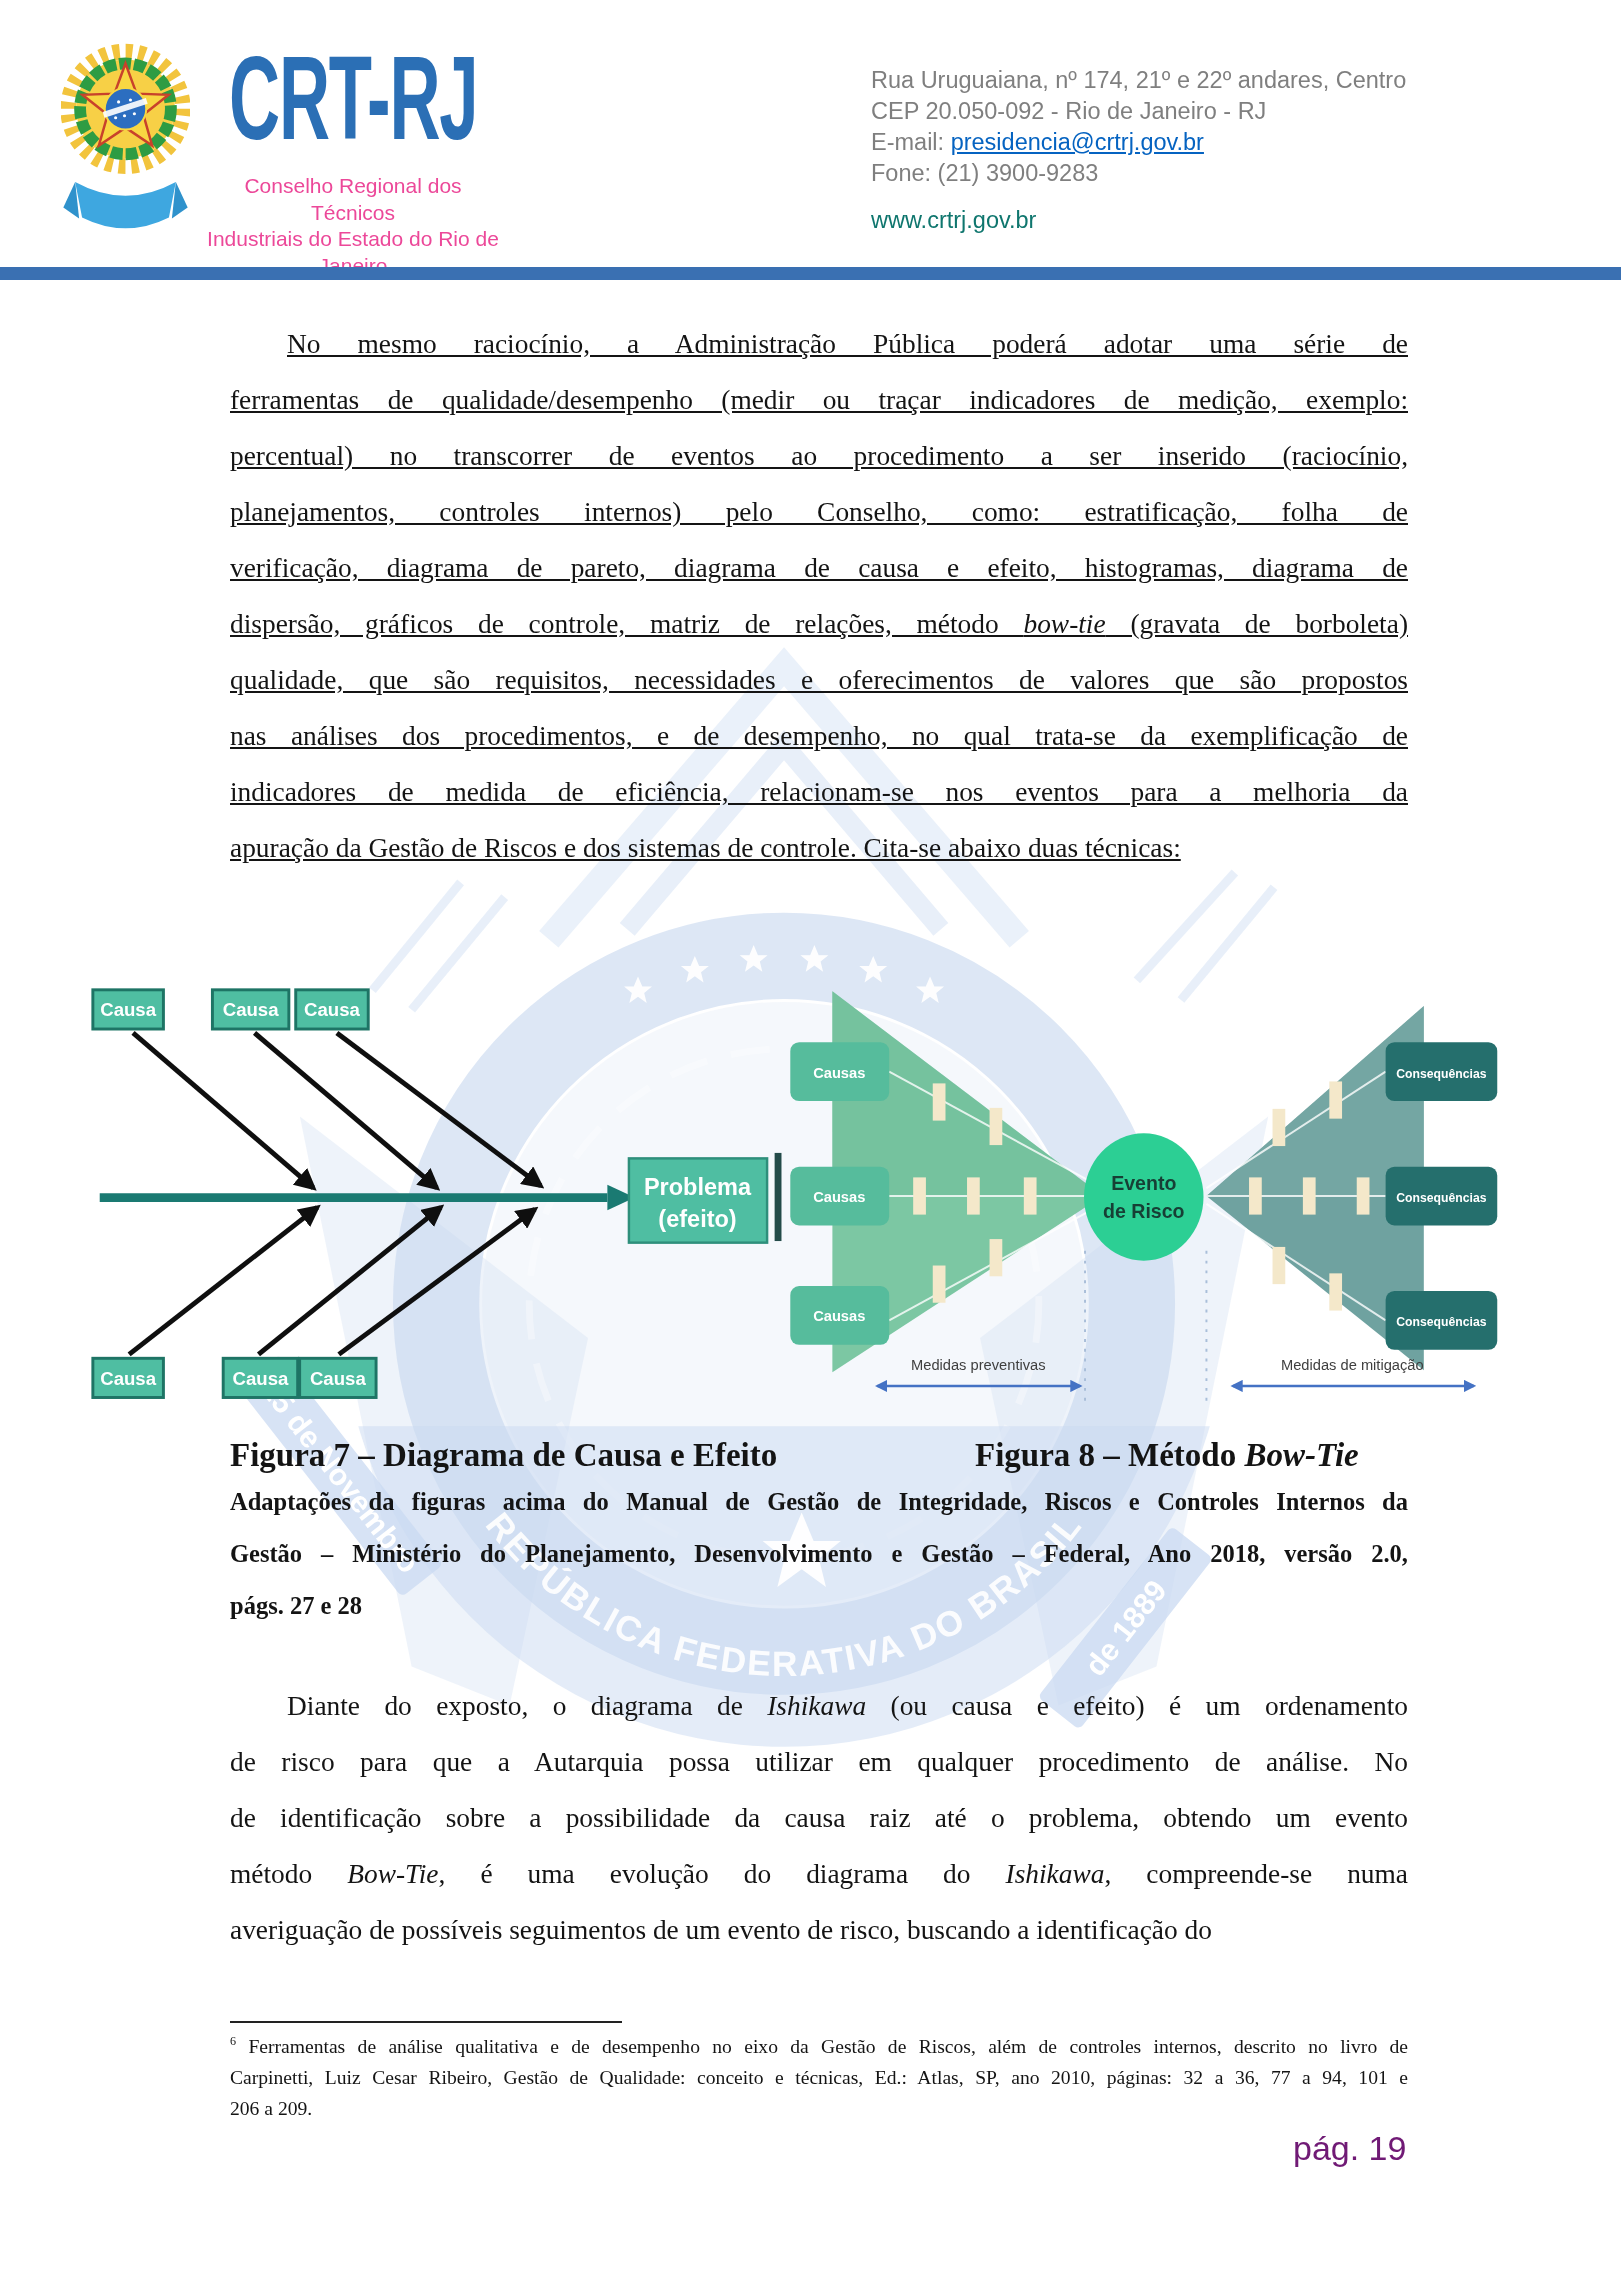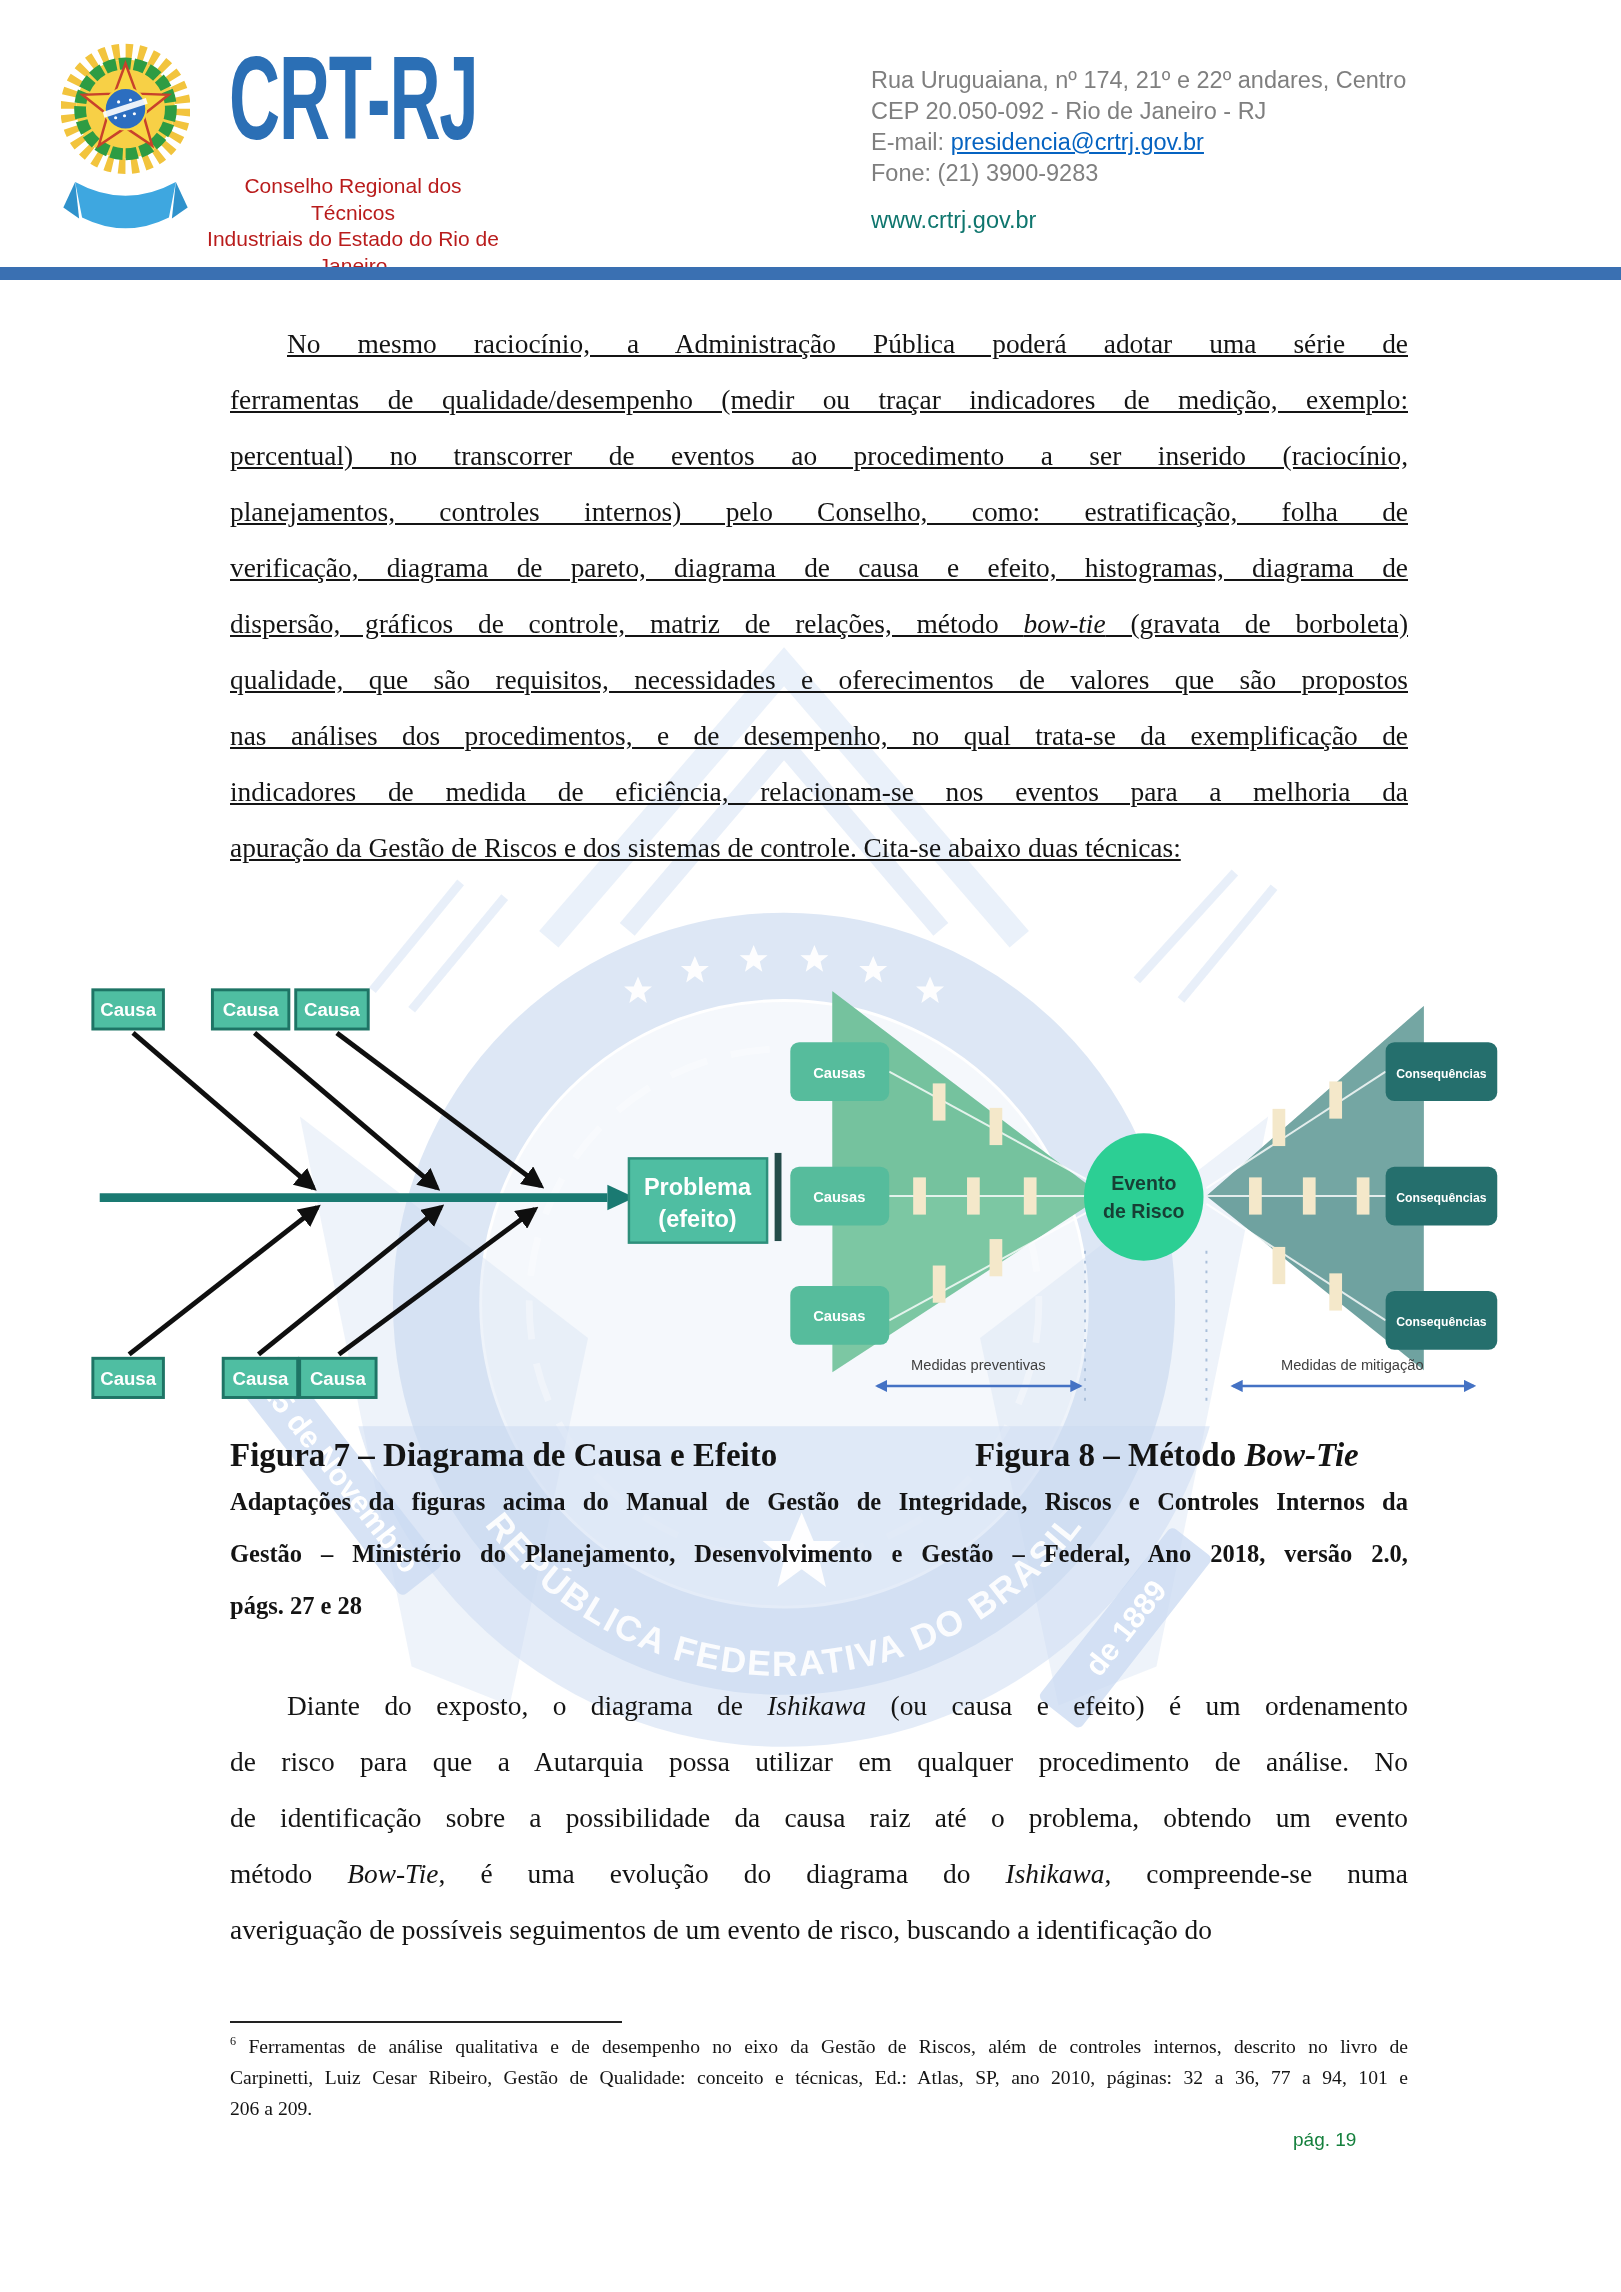--- a/index.html
+++ b/index.html
@@ -4,21 +4,21 @@
 <style>
   html,body{margin:0;padding:0;background:#e8e8e8;}
   .page{position:relative;width:1621px;height:2293px;background:#ffffff;overflow:hidden;
         font-family:"Liberation Serif",serif;color:#141414;margin:0 auto;}
   
   .arms{position:absolute;left:61px;top:21.6px;width:129px;height:227px;}
   .brand-name{position:absolute;left:229px;top:39px;font-family:"Liberation Sans",sans-serif;
         font-weight:800;font-size:118px;line-height:1;color:#2B6FB5;letter-spacing:-2px;
         transform:scaleX(.60);transform-origin:0 0;white-space:nowrap;}
   .brand-sub{position:absolute;left:206px;top:173px;width:294px;text-align:center;
-        font-family:"Liberation Sans",sans-serif;font-size:21px;line-height:26.5px;color:#b91c1c;}
+        font-family:"Liberation Sans",sans-serif;font-size:21px;line-height:26.5px;color:#ec4899;}
   .contact{position:absolute;left:871px;top:65px;font-family:"Liberation Sans",sans-serif;
         font-size:23.5px;line-height:31px;color:#7F7F7F;}
   .contact a.email{color:#0563C1;text-decoration:underline;}
   .contact a.site{display:inline-block;margin-top:15.7px;color:#0f766e;font-weight:normal;text-decoration:none;}
   .divider{position:absolute;left:0;top:267px;width:1621px;height:12.7px;background:#3A70B2;}
   
   .bl{width:1178px;text-align:justify;text-align-last:justify;white-space:normal;}
   .bl.last{text-align-last:left;}
   .bl.ind{text-indent:57px;}
   .para{position:absolute;left:230px;width:1178px;font-size:27.4px;line-height:56px;}
@@ -28,21 +28,21 @@
   
   .caprow{position:absolute;top:1437px;left:230px;width:1178px;height:39px;
         font-weight:bold;font-size:33px;}
   .cap8{position:absolute;left:745px;top:0;}
   .capsrc{position:absolute;left:230px;top:1476px;width:1178px;font-weight:bold;
         font-size:24.5px;line-height:52px;}
   
   .fnrule{position:absolute;left:230px;top:2021px;width:392px;height:2px;background:#222;}
   .footnote{position:absolute;left:230px;top:2031px;width:1178px;font-size:19.6px;line-height:31px;}
   .pagenum{position:absolute;left:1293px;top:2129px;font-family:"Liberation Sans",sans-serif;
-        font-size:19px;color:#15803d;}
+        font-size:34px;color:#701a75;}
   
   .fig{position:absolute;}
   svg text{font-family:"Liberation Sans",sans-serif;}
   .wm{position:absolute;left:0;top:0;pointer-events:none;}
 </style>
 </head>
 <body>
 
 <div class="page">
 

